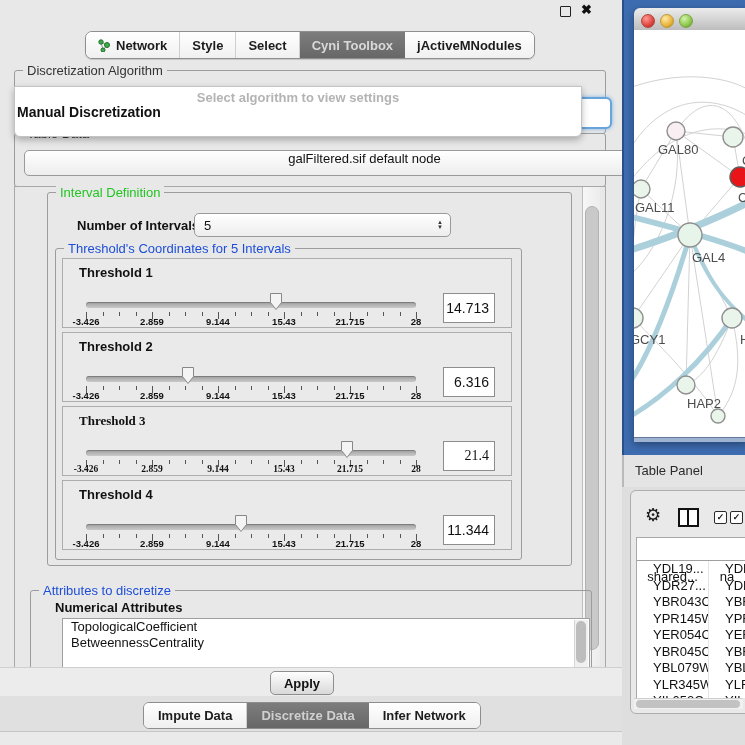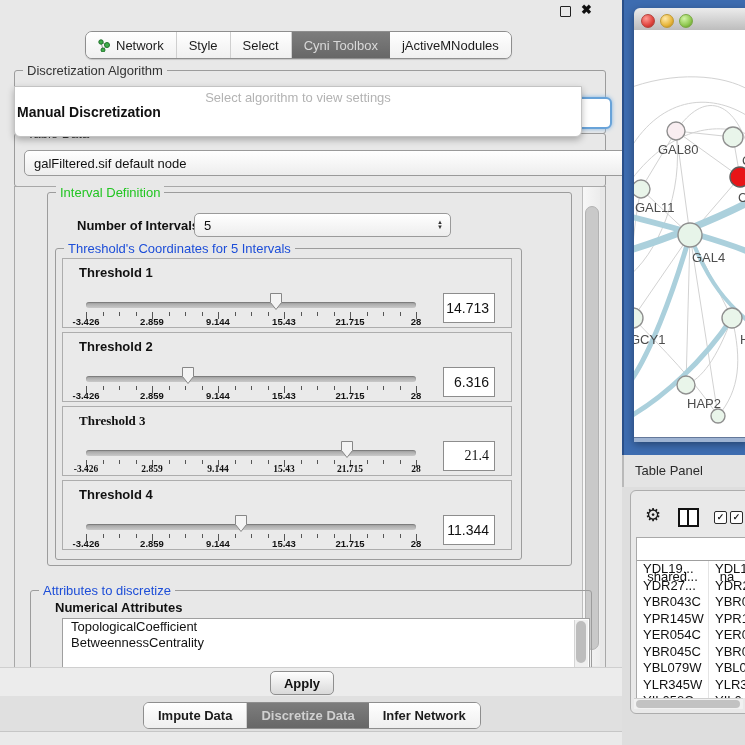--- a/index.html
+++ b/index.html
@@ -8,35 +8,35 @@
   .abs{position:absolute;}
 
   
   #titlebar{left:0;top:0;width:622px;height:22px;background:linear-gradient(#f2f2f2,#e4e4e4);border-bottom:1px solid #c2c2c2;}
   #titlebar .t{position:absolute;left:8px;top:3px;font-size:13px;color:#1d1d1d;}
   #float-btn{position:absolute;left:560px;top:6px;width:9px;height:9px;border:1.5px solid #222;border-radius:1px;background:transparent;}
   #close-btn{position:absolute;left:581px;top:2px;font-size:13px;font-weight:bold;color:#111;}
 
   
   #top-tabs{left:85px;top:31px;height:26px;display:flex;align-items:stretch;border:1px solid #8e8e8e;border-radius:7px;overflow:hidden;background:#fbfbfb;box-shadow:0 1px 1px rgba(0,0,0,.15);}
-  .tab{display:flex;align-items:center;padding:0 12px;font-size:13px;font-weight:normal;color:#1c1c1c;border-right:1px solid #cfcfcf;background:linear-gradient(#ffffff,#f0f0f0);}
+  .tab{display:flex;align-items:center;padding:0 12px;font-size:13px;font-weight:bold;color:#1c1c1c;border-right:1px solid #cfcfcf;background:linear-gradient(#ffffff,#f0f0f0);}
   .tab:last-child{border-right:none;}
   .tab.selected{background:linear-gradient(#7d7d7d,#676767);color:#d9d9d9;border-right:none;}
   .tab .ticon{margin-right:6px;display:inline-flex;}
 
   .group{position:absolute;border:1px solid #9c9c9c;border-radius:3px;}
   .group-label{position:absolute;top:-8px;left:8px;background:#e8e8e8;padding:0 4px;font-size:13px;color:#333;white-space:nowrap;}
   .group-label.green{color:#22c522;}
   .group-label.blue{color:#1d4ed8;}
 
   
   #algo-group{left:14px;top:70px;width:590px;height:62px;}
   #algo-combo-focused{left:560px;top:97px;width:48px;height:28px;background:#fff;border:2px solid #68a3d9;border-radius:6px;box-shadow:0 0 4px #7fb4e4;}
   #algo-popup{left:14px;top:86px;width:566px;height:49px;background:#fff;border:1px solid #c3c3c3;border-radius:0 0 6px 6px;box-shadow:0 3px 7px rgba(0,0,0,.28);z-index:5;}
-  #algo-popup .ph{position:absolute;left:0;top:3px;width:100%;text-align:center;font-size:13px;color:#b3b3b3;}
+  #algo-popup .ph{position:absolute;left:0;top:3px;width:100%;text-align:center;font-size:13px;color:#b3b3b3;font-weight:bold;}
   .algo-opt{position:absolute;left:2px;font-size:14px;color:#111;padding-left:0px;white-space:nowrap;}
   .algo-opt.bold{font-weight:bold;}
 
   
   #tabledata-group{left:14px;top:133px;width:590px;height:52px;}
   .combo{position:absolute;display:flex;align-items:center;background:linear-gradient(#ffffff,#ededed);border:1px solid #9a9a9a;border-radius:5px;font-size:13px;color:#111;padding-left:9px;box-sizing:border-box;}
   .combo .arrows{margin-left:auto;display:flex;flex-direction:column;align-items:center;line-height:5px;font-size:6px;color:#333;padding-right:7px;}
 
   
   #main-panel{left:14px;top:186px;width:590px;height:481px;border:1px solid #a8a8a8;background:#e8e8e8;}
@@ -90,21 +90,21 @@
   #tp-inset{left:630px;top:490px;width:130px;height:222px;background:#e9e9e9;border:1px solid #adadad;border-radius:6px;}
   #tp-gear{left:645px;top:504px;font-size:18px;color:#1a1a1a;}
   #tp-split{left:678px;top:508px;width:17px;height:15px;border:2px solid #111;background:#fff;}
   #tp-split .mid{position:absolute;left:7px;top:0;width:2px;height:100%;background:#111;}
   .tp-check{position:absolute;top:511px;width:11px;height:11px;border:1.5px solid #2a2a2a;border-radius:2px;background:#fdfdfd;font-size:9px;line-height:11px;text-align:center;color:#111;font-weight:bold;}
   #tp-table{left:636px;top:537px;width:109px;height:160px;background:#fff;border:1px solid #a9a9a9;border-bottom:none;overflow:hidden;}
   #tp-header{display:flex;height:22px;border-bottom:1px solid #9f9f9f;}
   .tp-hcell{box-sizing:border-box;font-size:13px;color:#111;display:flex;align-items:center;justify-content:center;background:linear-gradient(#f4f4f4,#e6e6e6);border-right:1px solid #adadad;margin-top:38px;}
   .tp-hcell.selected{background:#b8dcea;}
   .tp-row{display:flex;height:16.5px;}
-  .tp-cell{box-sizing:border-box;font-size:13px;color:#111;padding-left:6px;white-space:nowrap;overflow:hidden;}
+  .tp-cell{box-sizing:border-box;font-size:13px;color:#111;padding-left:16px;white-space:nowrap;overflow:hidden;}
   .c1{width:72px;flex:none;border-right:1px solid #e4e4e4;}
   .c2{flex:1;}
   #tp-hscroll{left:634px;top:698px;width:109px;height:10px;background:#f1f1f1;border-top:1px solid #cfcfcf;}
   #tp-hscroll .thumb{position:absolute;left:2px;top:1px;width:104px;height:8px;background:#c2c2c2;border-radius:4px;}
 
   svg text{font-family:"Liberation Sans", sans-serif;}
 </style>
 </head>
 <body>
 
@@ -146,21 +146,21 @@
   </div>
   <div class="abs" id="algo-combo-focused"></div>
   <div class="abs" id="algo-popup">
     <div class="ph">Select algorithm to view settings</div>
   <div class="algo-opt bold" style="top: 17px;">Manual Discretization</div>
     </div>
 
   <div class="group" id="tabledata-group">
     <div class="group-label">Table Data</div>
   </div>
-  <div class="combo" id="td-combo" style="left:24px;top:150px;width:672px;height:26px;">
+  <div class="combo" id="td-combo" style="left:24px;top:150px;width:672px;height:26px;flex-direction:column;">
     <span>galFiltered.sif default node</span>
     <span class="arrows">
       <span>▲</span>
         <span>▼</span>
     </span>
   </div>
 
   <div class="abs" id="main-panel"></div>
   <div class="abs" id="main-vscroll">
     <div class="thumb"></div>

